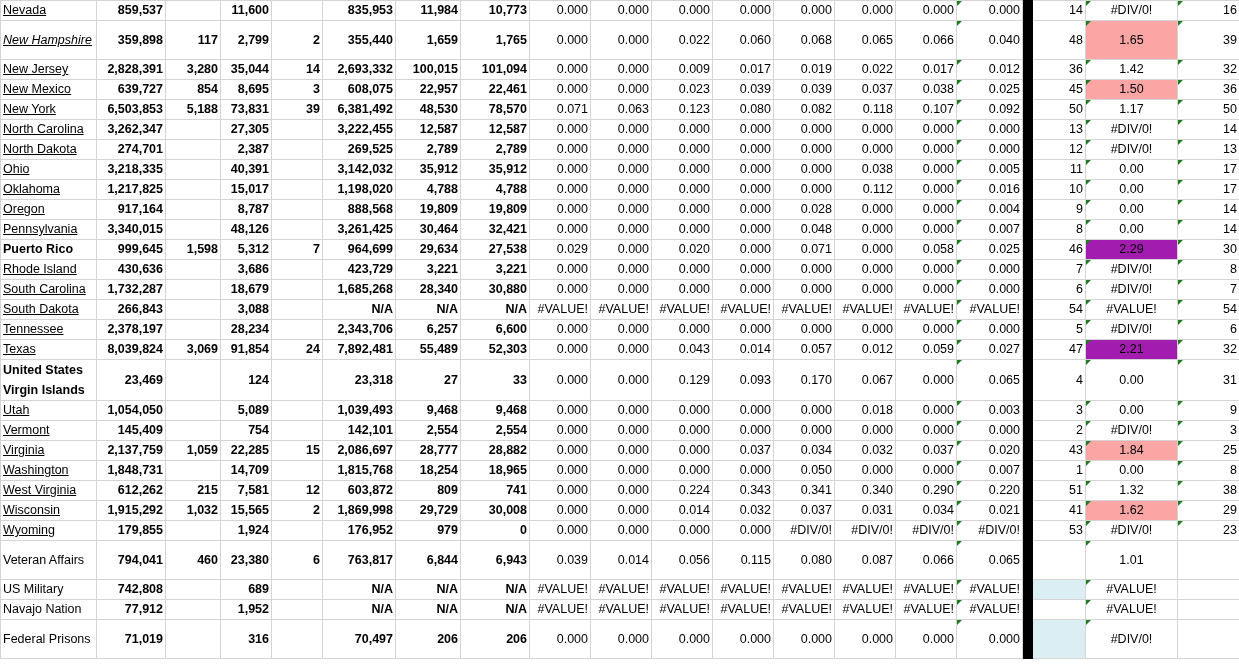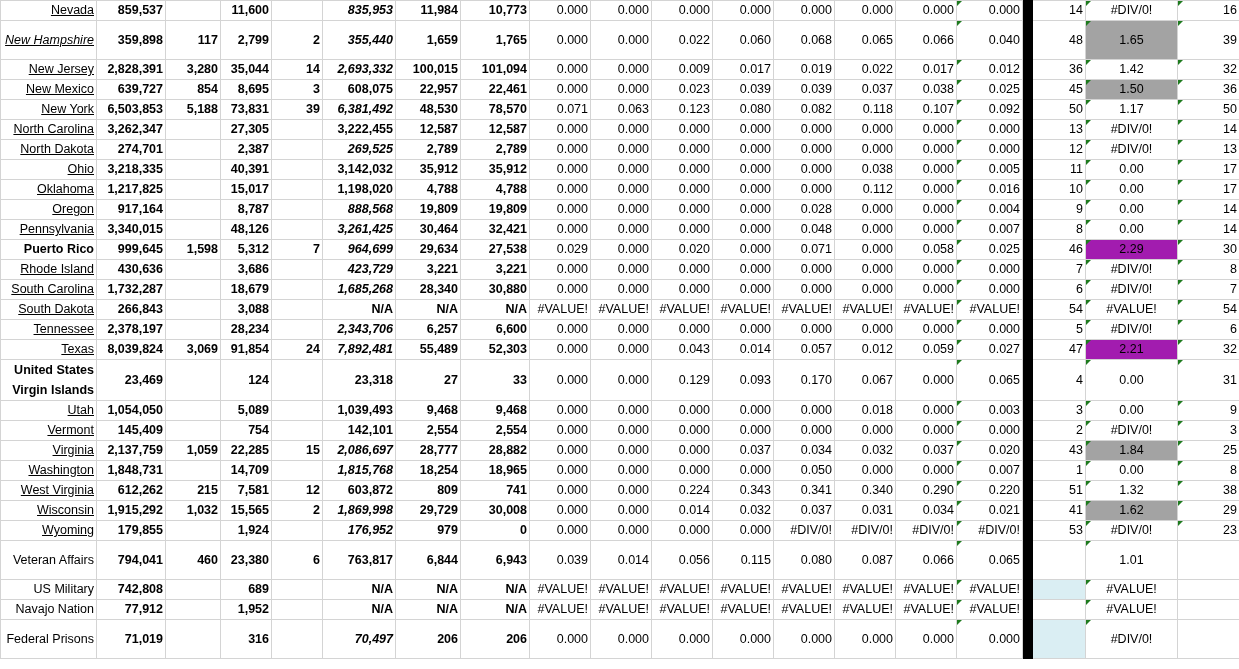--- a/index.html
+++ b/index.html
@@ -1,25 +1,25 @@
 <!DOCTYPE html>
 <html><head>
 <meta charset="utf-8">
 <style>
   html, body { margin:0; padding:0; background:#ffffff; }
   body { width:1239px; height:669px; overflow:hidden; font-family:"Liberation Sans", "DejaVu Sans", sans-serif; font-size:12.5px; color:#000; }
   table { border-collapse:collapse; table-layout:fixed; width:1239px; }
   td { border:1px solid #d4d4d4; padding:0 2px; white-space:nowrap; overflow:hidden; text-align:right; position:relative; line-height:19px; }
-  td.name { text-align:right; }
+  td.name { text-align:left; }
   td.name span.link { text-decoration:underline; color:#000; }
   td.bold { font-weight:bold; }
-  td.ital { font-style:italic; font-weight:bold; }
+  td.ital { font-weight:bold; }
   td.center { text-align:center; }
   td.divider { background:#000; border-color:#000; padding:0; }
-  td.yellow { background:#a3a3a3; }
+  td.yellow { background:#fca5a5; }
   td.pink { background:#a21caf; }
   td.blue { background:#daeef3; }
   td.tri::before { content:""; position:absolute; left:0; top:0; width:0; height:0; border-top:5px solid #1e7b1e; border-right:5px solid transparent; }
   tr.tall td { line-height:20px; height:38px; }
   tr.r td { height:19px; }
   .namewrap { white-space:normal; line-height:20px; }
 </style>
 </head>
 <body>
 

